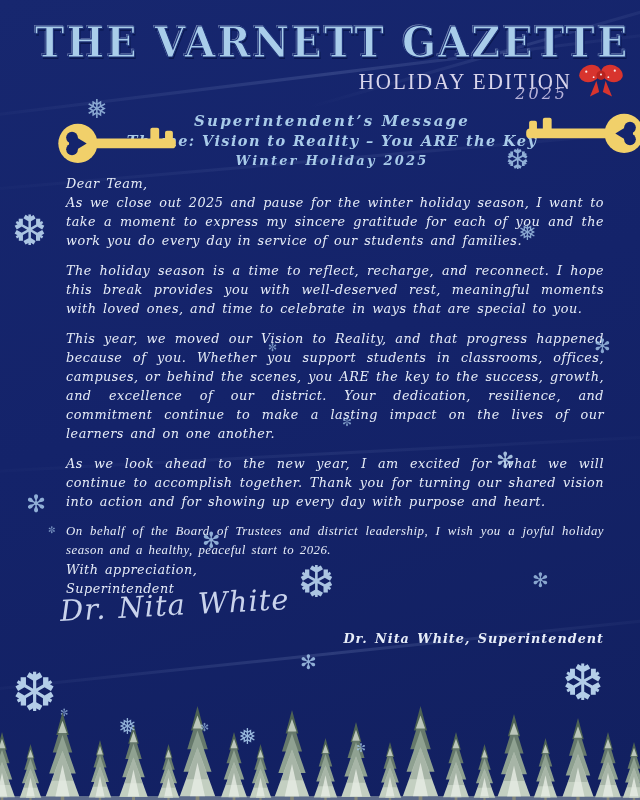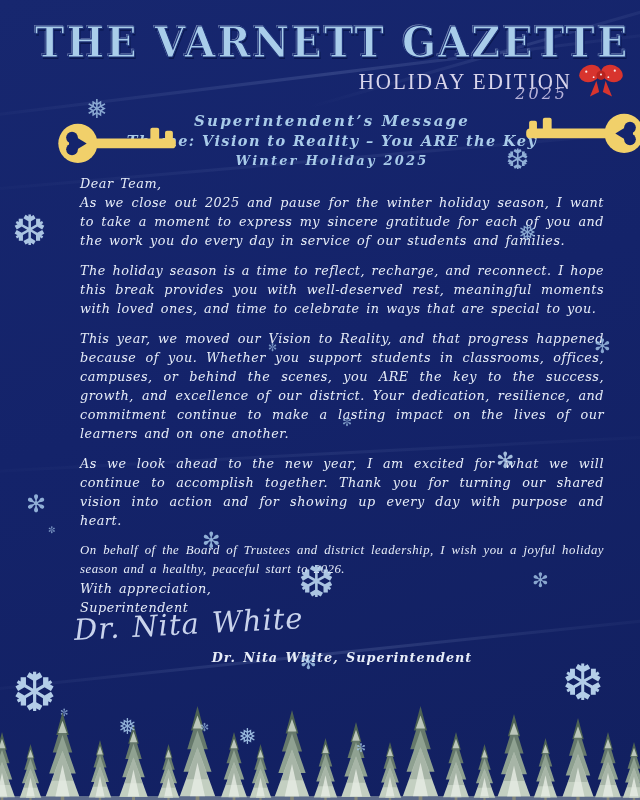--- a/index.html
+++ b/index.html
@@ -54,39 +54,39 @@
   .msg-line1{font-size:15px;letter-spacing:2.2px;line-height:20px;margin-top:8px;}
   .msg-line2{font-size:14.5px;letter-spacing:1.4px;line-height:20px;}
   .msg-line3{font-size:13px;letter-spacing:2.2px;line-height:20px;}
 
   .key{position:absolute;}
   .key-left{left:56px;top:116px;}
   .key-right{right:18px;top:106px;transform:scaleX(-1);}
 
   
   .letter{
-    position:absolute;top:174px;left:80px;right:60px;
+    position:absolute;top:174px;left:66px;right:60px;
     color:#e7edf8;font-family:"DejaVu Serif",serif;font-style:italic;
     font-size:12.8px;line-height:19px;letter-spacing:.5px;word-spacing:2px;
     text-align:justify;
   }
   .letter p{margin:0 0 11px 0;}
   .letter p.nogap{margin-bottom:0;font-family:Liberation Serif, serif;}
   .salutation{margin:0;}
   .closing-line{margin:0;}
   .gratitude{margin-top:16px;}
   .sig-script{
     margin-top:4px;margin-left:-6px;
     font-family:"DejaVu Serif",serif;font-style:italic;font-weight:normal;
     font-size:29px;letter-spacing:1px;color:#c9d3ec;
     transform:rotate(-3deg);transform-origin:left center;width:max-content;
     text-align:left;
   }
   .sig-printed{
-    margin-top:8px;font-weight:bold;letter-spacing:1px;text-align:center;
+    margin-top:8px;font-weight:bold;letter-spacing:1px;text-align:right;
   }
 
   
   .flake{
     position:absolute;color:#a6c8ea;font-family:"DejaVu Sans",sans-serif;
     font-style:normal;line-height:1;pointer-events:none;
   }
   .flake.big{color:#bcd7f0;}
 
   .trees{position:absolute;left:0;bottom:0;width:640px;height:100px;}

